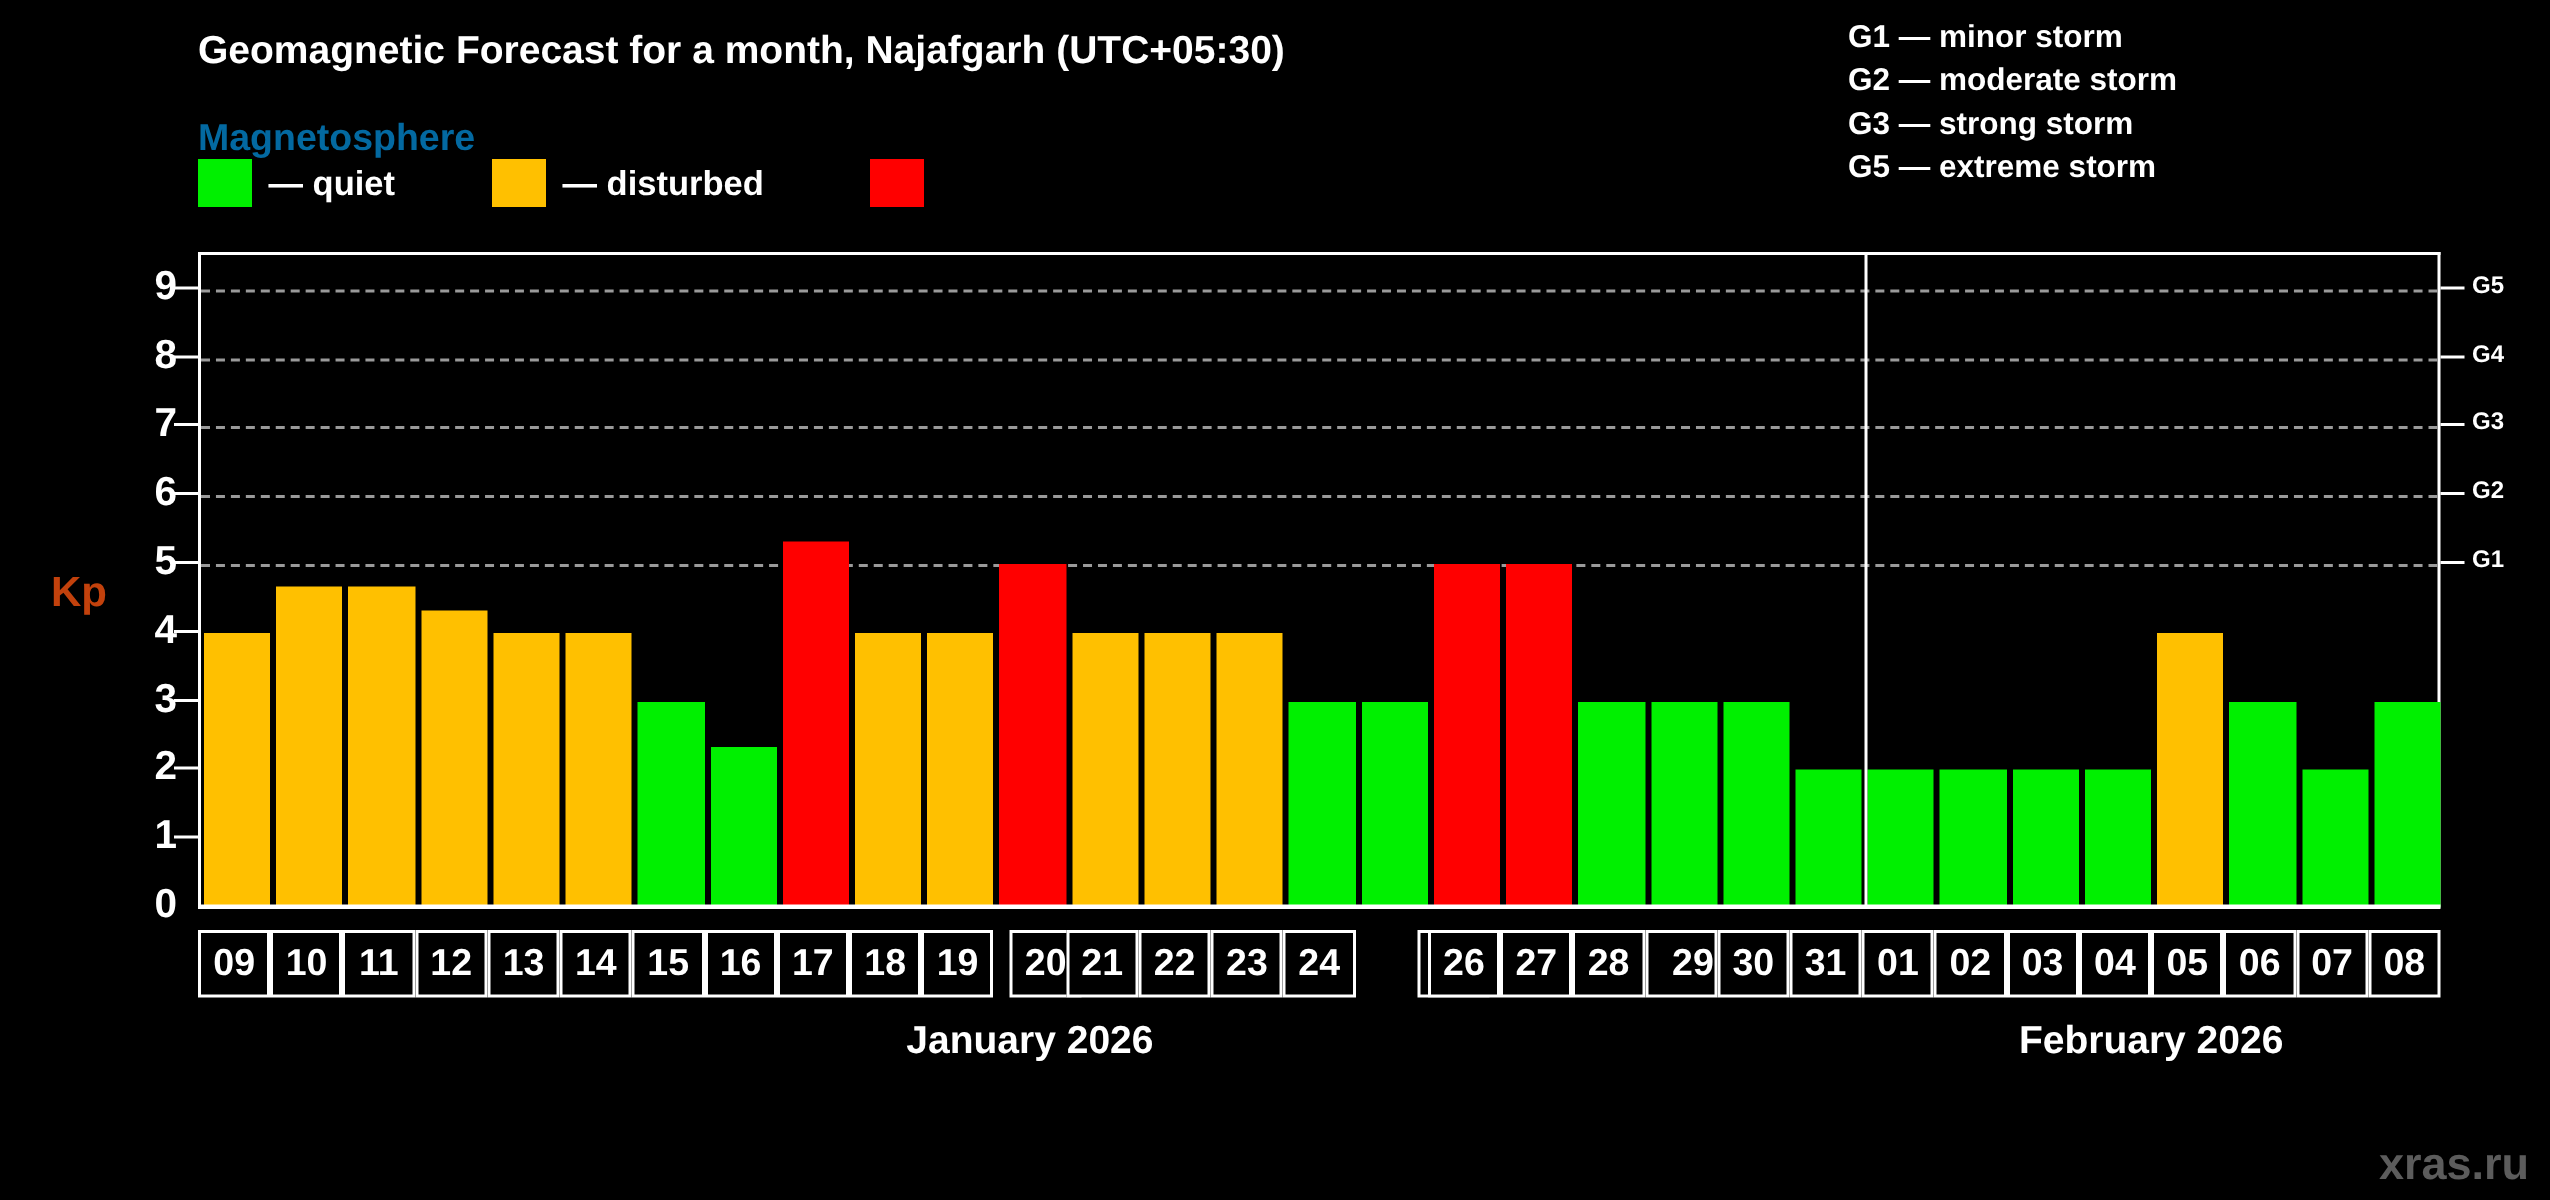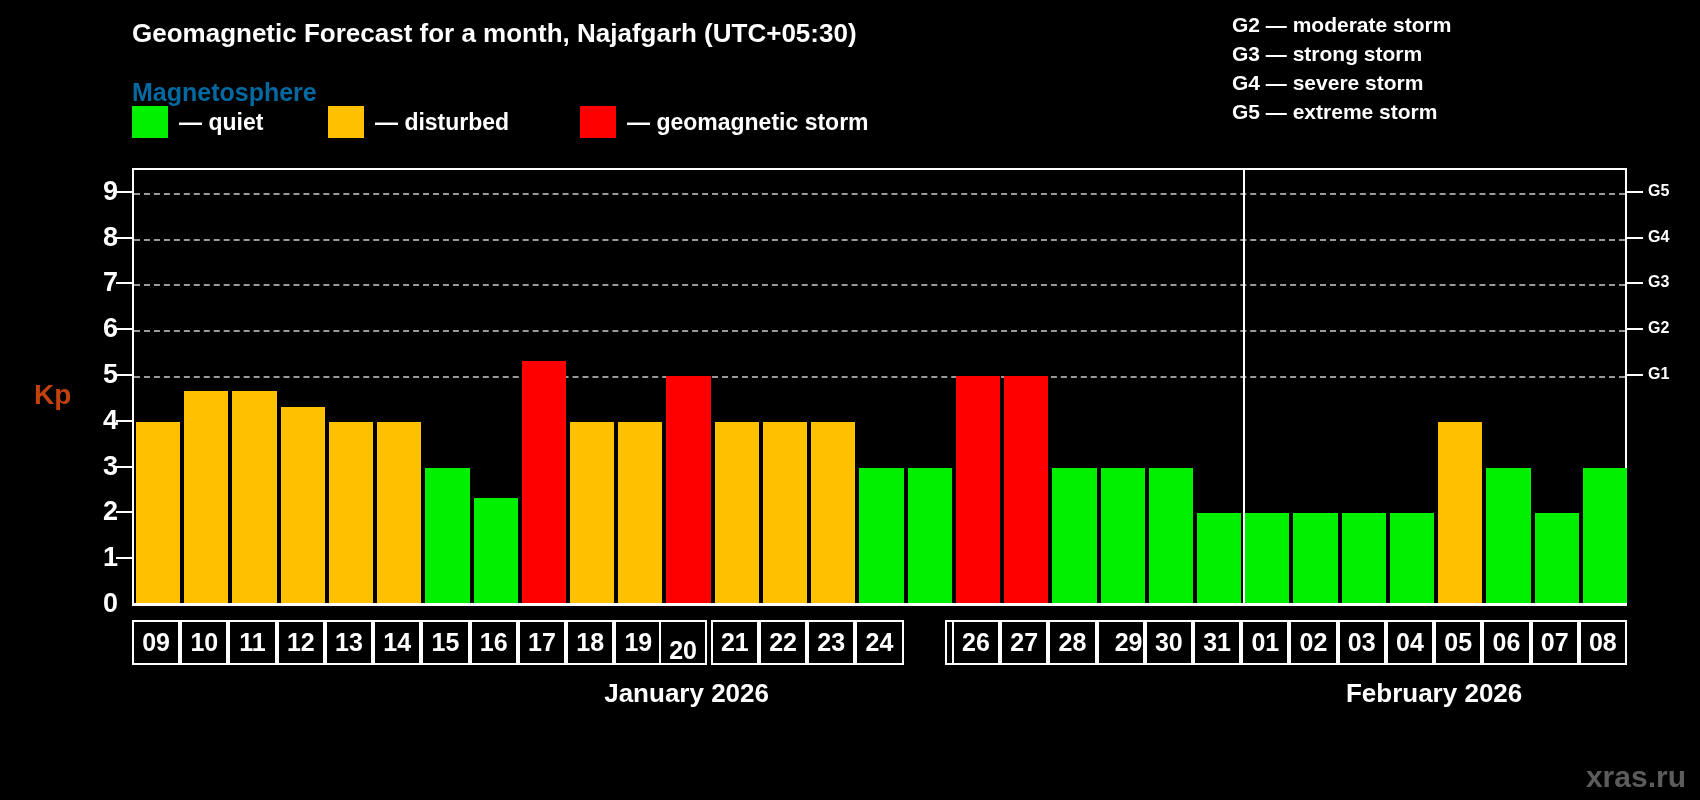--- a/index.html
+++ b/index.html
@@ -97,28 +97,27 @@
     <div class="legend-entry" style="position: absolute; left: 0px;">
       <span class="legend-swatch" style="background: rgb(0, 240, 0);"></span>
       <span class="legend-text">— quiet</span>
     </div>
     <div class="legend-entry" style="position: absolute; left: 196px;">
       <span class="legend-swatch" style="background: rgb(255, 192, 0);"></span>
       <span class="legend-text">— disturbed</span>
     </div>
     <div class="legend-entry" style="position: absolute; left: 448px;">
       <span class="legend-swatch" style="background: rgb(255, 0, 0);"></span>
-      <span class="legend-text">— geomagnetic storm</span>
     </div>
   </div>
 
 <div id="g-legend">
+    <div class="g-legend-row">G1 — minor storm</div>
     <div class="g-legend-row">G2 — moderate storm</div>
     <div class="g-legend-row">G3 — strong storm</div>
-    <div class="g-legend-row">G4 — severe storm</div>
     <div class="g-legend-row">G5 — extreme storm</div>
   </div>
 
 <div id="plot-frame">
   <div id="plot-inner">
       <div class="gridline" style="top: 22.8947px;"></div>
       <div class="gridline" style="top: 68.6842px;"></div>
       <div class="gridline" style="top: 114.474px;"></div>
       <div class="gridline" style="top: 160.263px;"></div>
       <div class="gridline" style="top: 206.053px;"></div>
@@ -187,21 +186,21 @@
     </div>
     <div class="day-cell" style="left: 385.806px; width: 48.2258px;">
       <span class="day-cell-text">17</span>
     </div>
     <div class="day-cell" style="left: 434.032px; width: 48.2258px;">
       <span class="day-cell-text">18</span>
     </div>
     <div class="day-cell" style="left: 482.258px; width: 48.2258px;">
       <span class="day-cell-text">19</span>
     </div>
-    <div class="day-cell" style="left: 527px; width: 48.2258px; align-items: flex-end;">
+    <div class="day-cell" style="left: 541px; width: 48.2258px;">
       <span class="day-cell-text">20</span>
     </div>
     <div class="day-cell" style="left: 578.71px; width: 48.2258px;">
       <span class="day-cell-text">21</span>
     </div>
     <div class="day-cell" style="left: 626.935px; width: 48.2258px;">
       <span class="day-cell-text">22</span>
     </div>
     <div class="day-cell" style="left: 675.161px; width: 48.2258px;">
       <span class="day-cell-text">23</span>

